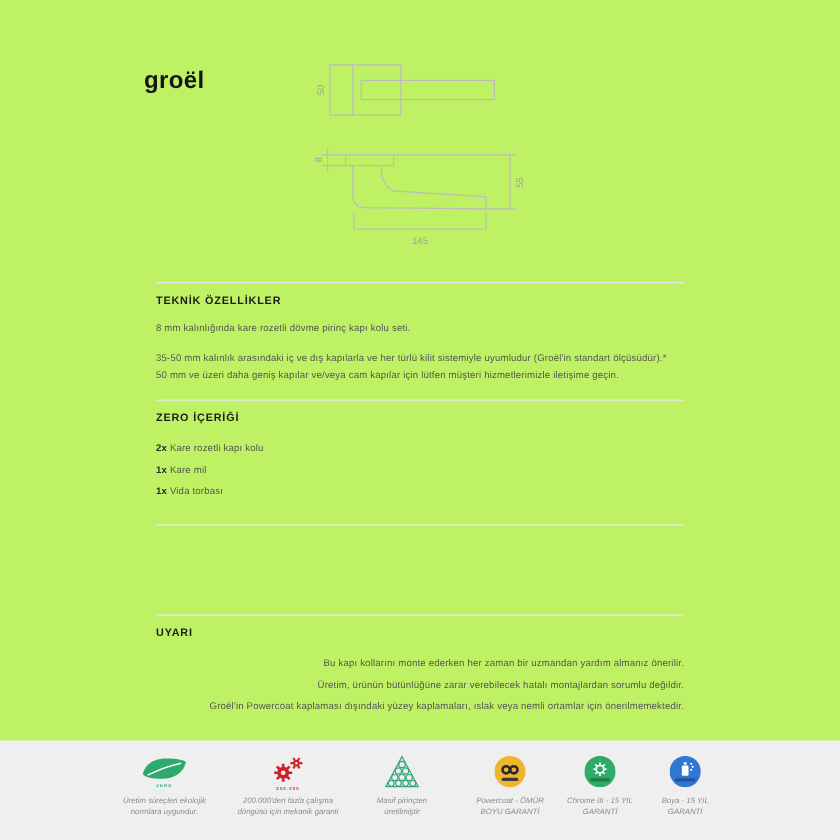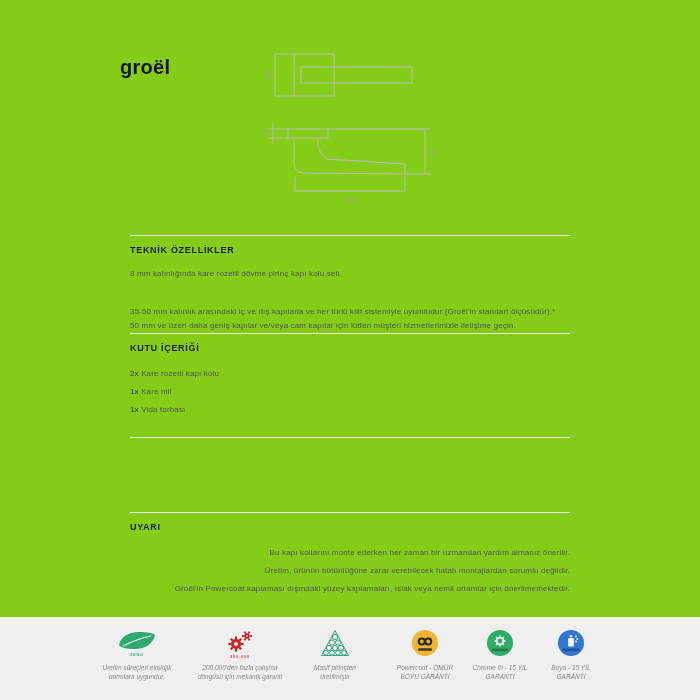--- a/index.html
+++ b/index.html
@@ -1,31 +1,31 @@
 <!DOCTYPE html>
 <html><head>
 <meta charset="utf-8">
 <style>
   html,body{margin:0;padding:0;background:#fff;}
-  .page{position:relative;width:700px;height:700px;background:#84cc16;overflow:hidden;
+  .page{position:relative;width:700px;height:700px;background:#bef264;overflow:hidden;
         font-family:"Liberation Sans",sans-serif;color:#4f4f4f;}
   .logo{position:absolute;left:120px;top:56px;font-size:20px;font-weight:bold;
         letter-spacing:.3px;color:#141414;}
   .drawing{position:absolute;left:253px;top:44px;}
   .drawing path,.drawing rect,.drawing line{fill:none;stroke:#bcbcbc;stroke-width:1;}
   .drawing text{fill:#a3a3a3;font-size:8px;font-family:"Liberation Sans",sans-serif;stroke:none;}
   .divider{position:absolute;left:130px;width:440px;height:1px;background:#e9e9e9;}
   .d1{top:235px}.d2{top:333px}.d3{top:437px}.d4{top:512px}
   section{position:absolute;left:130px;width:440px;}
   .sec-technical{top:245px}.sec-box{top:343px}.sec-care{top:447px}.sec-warning{top:522px}
   h2{margin:0 0 12px 0;font-size:9px;font-weight:bold;letter-spacing:.7px;color:#1c1c1c;}
   .body-text{margin:0;font-size:8px;letter-spacing:.15px;line-height:14px;color:#555;}
-  .para-gap{margin-bottom:24px;}
+  .para-gap{margin-bottom:11px;}
   .box-item{font-size:8px;letter-spacing:.15px;line-height:18px;color:#555;}
-  .box-item .qty{font-weight:normal;color:#2a2a2a;}
+  .box-item .qty{font-weight:bold;color:#2a2a2a;}
   .warn-line{font-size:8px;letter-spacing:.15px;line-height:18px;color:#555;margin:0;text-align:right;}
   .footer{position:absolute;left:0;top:617px;width:700px;height:83px;background:#efefef;}
   .badge{position:absolute;top:10px;display:flex;flex-direction:column;align-items:center;
          transform:translateX(-50%);}
   .badge .icon-wrap{height:32px;display:flex;flex-direction:column;align-items:center;justify-content:center;}
   .badge .sub{font-size:3.5px;font-weight:bold;letter-spacing:1px;margin-top:1px;}
   .sub-green{color:#2fa96d;} .sub-red{color:#cc2229;}
   .caption{margin-top:5px;font-size:6.5px;font-style:italic;color:#8c8c8c;
            text-align:center;line-height:8.5px;}
   .b1{left:137px}.b2{left:240px}.b3{left:335px}.b4{left:425px}.b5{left:500px}.b6{left:571px}
@@ -69,21 +69,21 @@
   <div class="divider d1"></div>
   <section class="sec-technical">
     <h2>TEKNİK ÖZELLİKLER</h2>
     <p class="body-text para-gap">8 mm kalınlığında kare rozetli dövme pirinç kapı kolu seti.</p>
     <p class="body-text">35-50 mm kalınlık arasındaki iç ve dış kapılarla ve her türlü kilit sistemiyle uyumludur (Groël'in standart ölçüsüdür).*</p>
     <p class="body-text" style="margin-top:0">50 mm ve üzeri daha geniş kapılar ve/veya cam kapılar için lütfen müşteri hizmetlerimizle iletişime geçin.</p>
   </section>
 
   <div class="divider d2"></div>
   <section class="sec-box">
-    <h2>KUTU İÇERİĞİ</h2>
+    <h2>ZERO İÇERİĞİ</h2>
     <div class="box-item">
       <span class="qty">2x</span>
       <span>Kare rozetli kapı kolu</span>
     </div>
     <div class="box-item">
       <span class="qty">1x</span>
       <span>Kare mil</span>
     </div>
     <div class="box-item">
       <span class="qty">1x</span>

